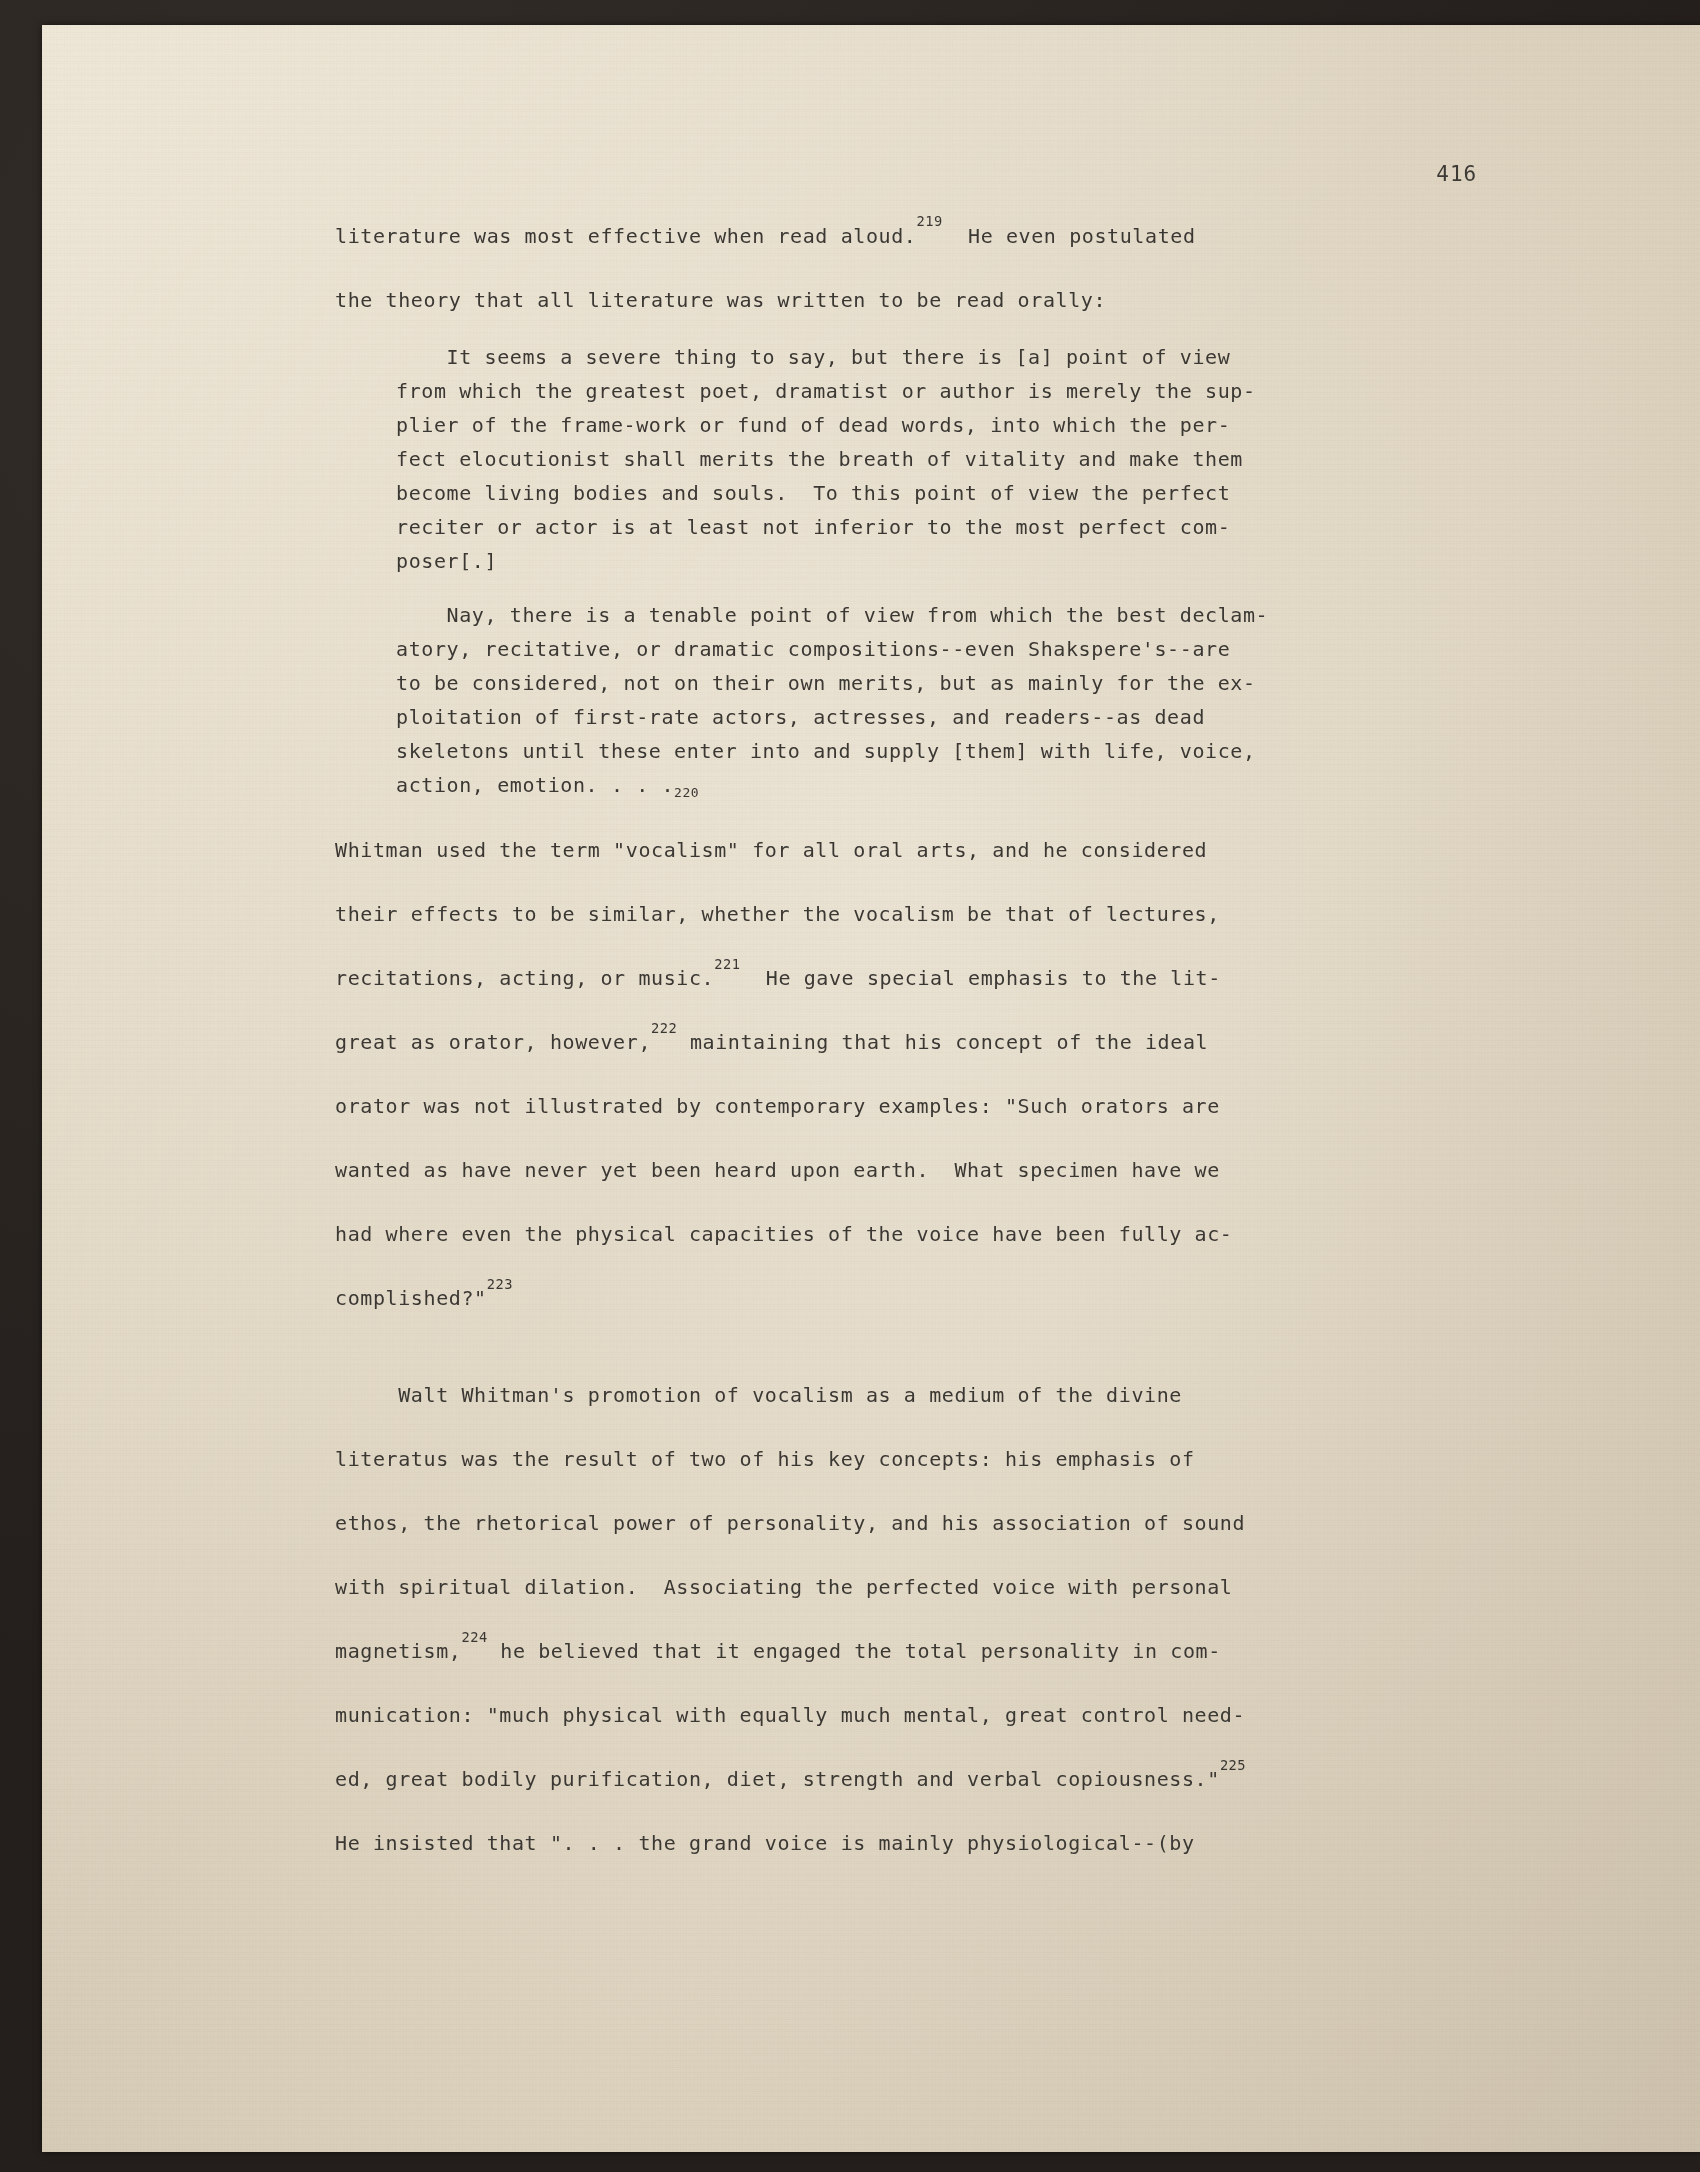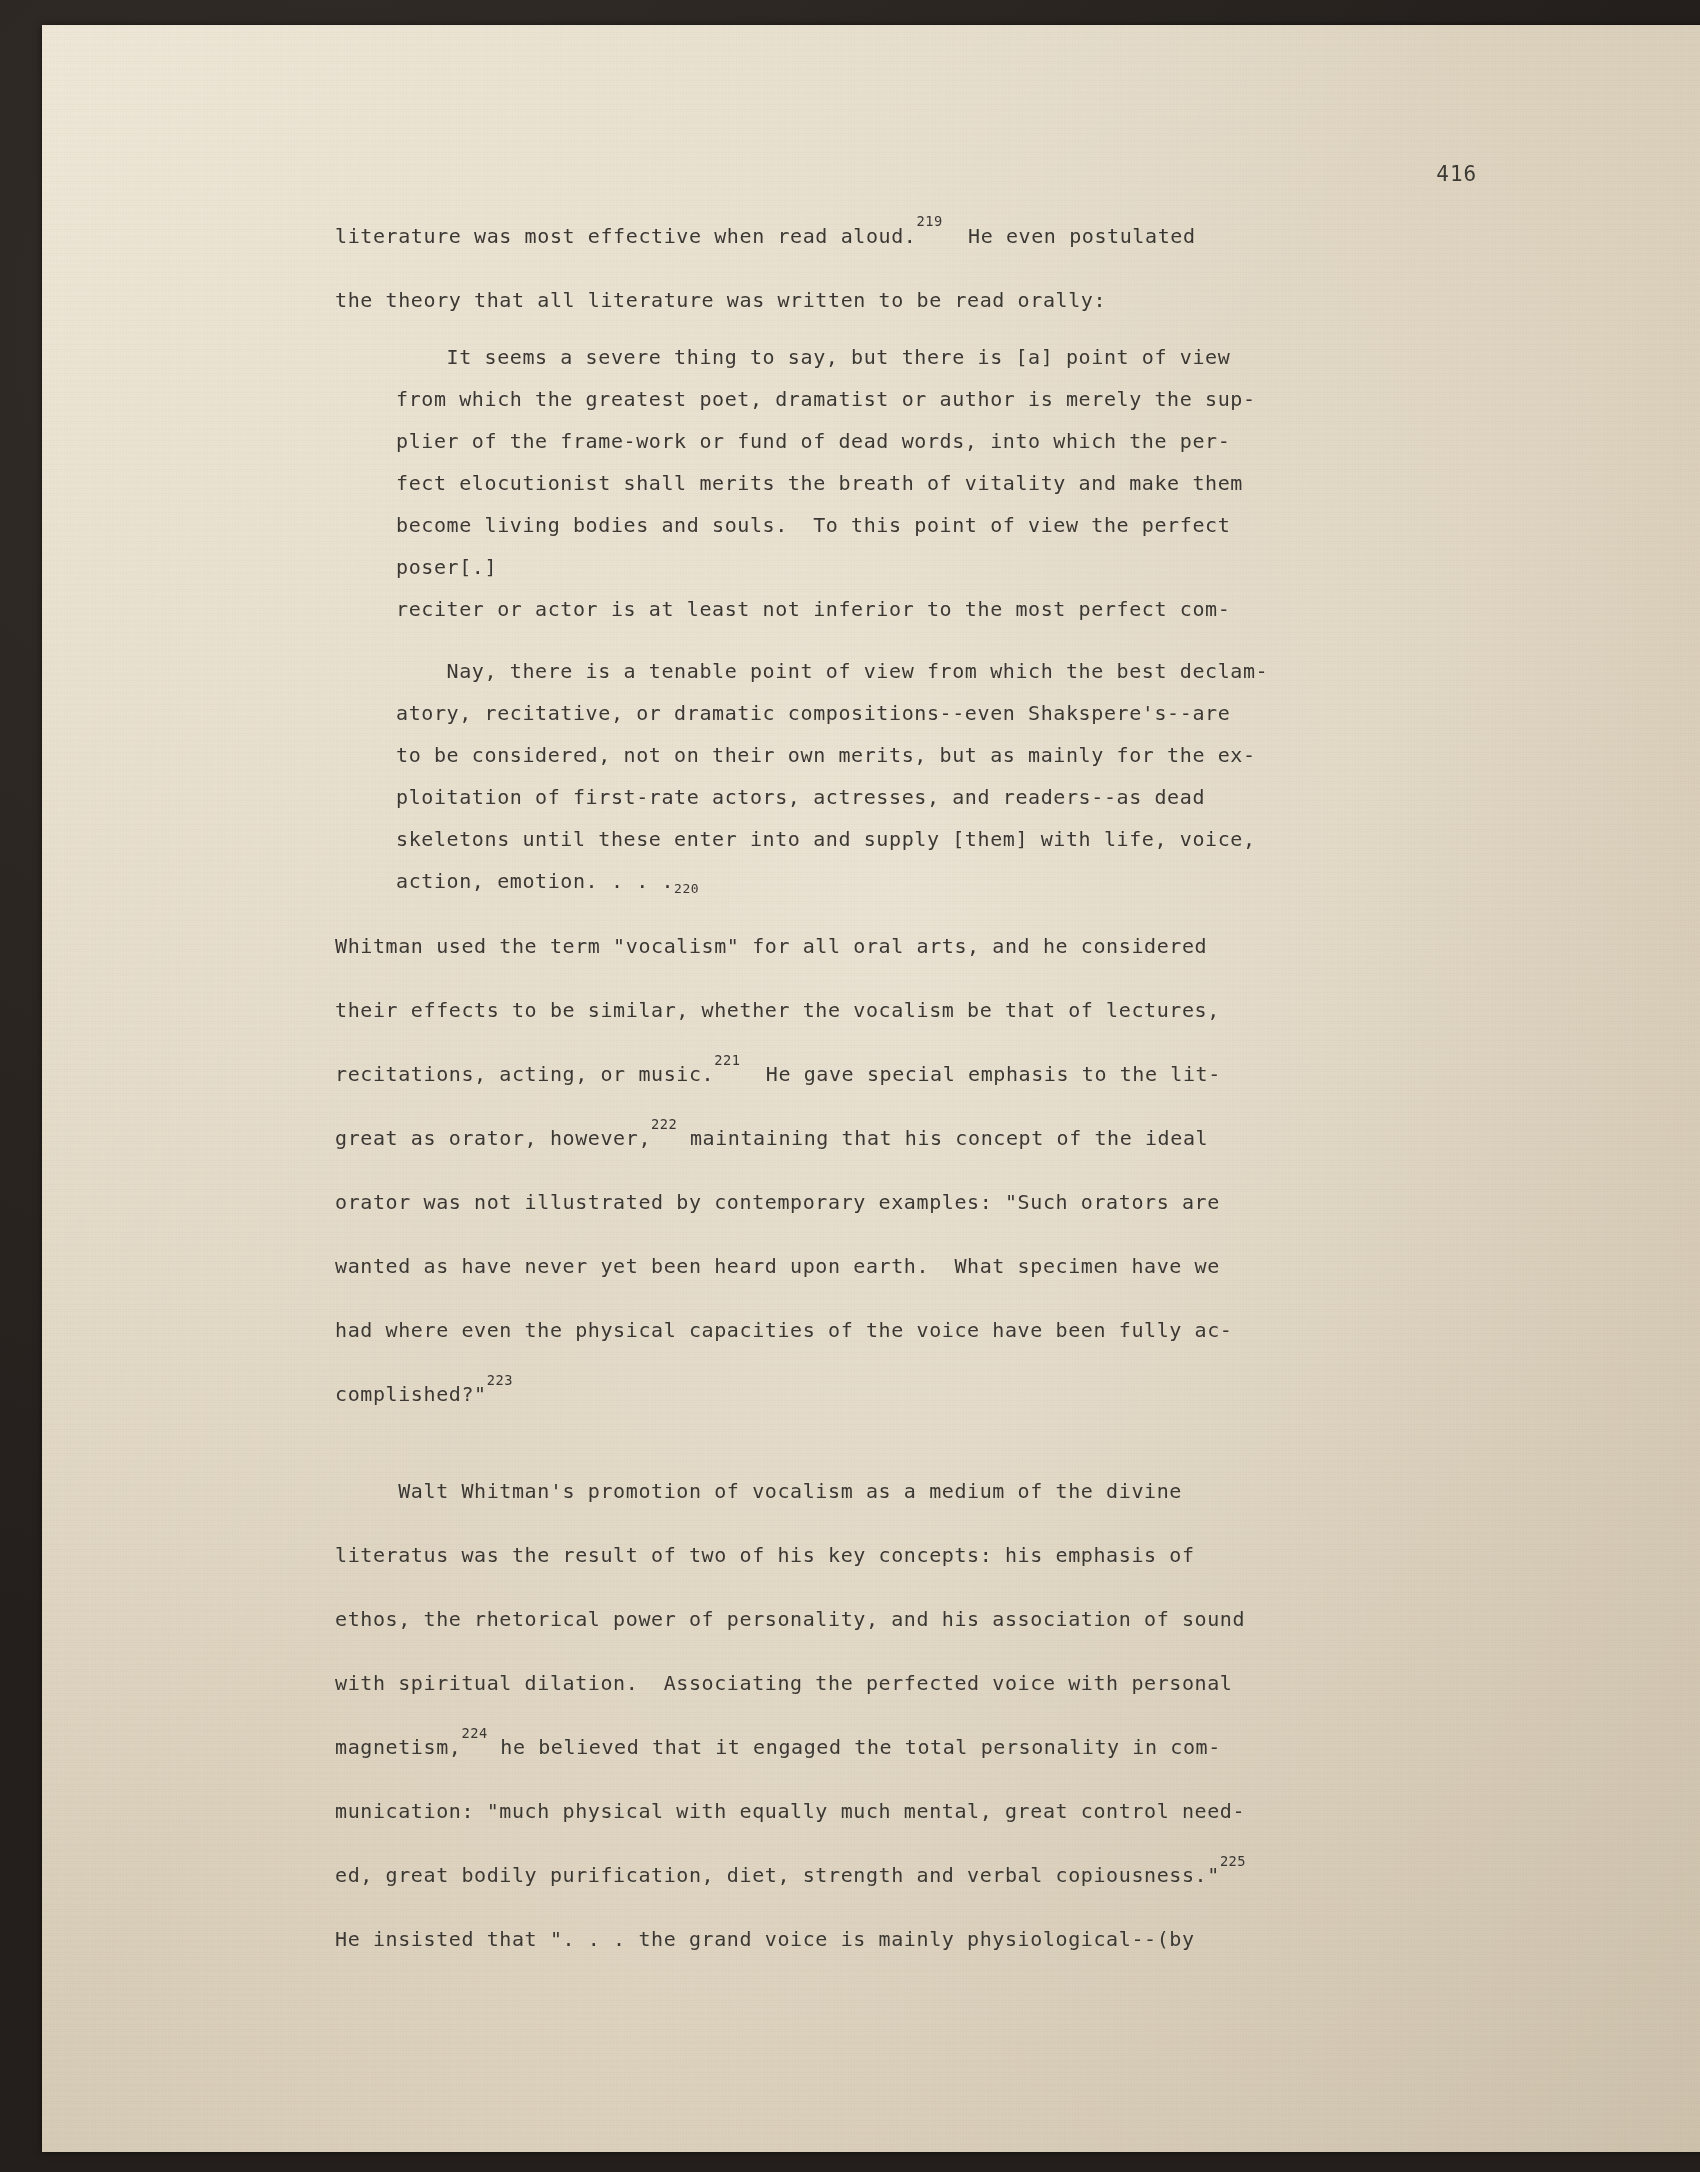--- a/index.html
+++ b/index.html
@@ -71,21 +71,20 @@
   .quote-block {
     margin: 8.5px 0 16px 0;
     padding-left: 61px;
   }
   .quote-line {
     font-size: 20px;
     line-height: 34px;
     letter-spacing: 0.6px;
     white-space: pre;
     color: #3b3834;
-    margin-top: 8px;
   }
   .quote-gap {
     height: 20px;
   }
   sup {
     font-size: 13.7px;
     line-height: 0;
     position: relative;
     top: -8.5px;
     letter-spacing: 0.5px;
@@ -113,22 +112,22 @@
       <div class="body-line"><span>literature was most effective when read aloud.</span><sup>219</sup><span>  He even postulated</span></div>
       <div class="body-line">the theory that all literature was written to be read orally:</div>
     </div>
 
     <div class="quote-block">
       <div class="quote-line">    It seems a severe thing to say, but there is [a] point of view</div>
       <div class="quote-line">from which the greatest poet, dramatist or author is merely the sup-</div>
       <div class="quote-line">plier of the frame-work or fund of dead words, into which the per-</div>
       <div class="quote-line">fect elocutionist shall merits the breath of vitality and make them</div>
       <div class="quote-line">become living bodies and souls.  To this point of view the perfect</div>
+      <div class="quote-line">reciter or actor is at least not inferior to the most perfect com-</div>
       <div class="quote-line">poser[.]</div>
-      <div class="quote-line">reciter or actor is at least not inferior to the most perfect com-</div>
 
       <div class="quote-gap"></div>
 
       <div class="quote-line">    Nay, there is a tenable point of view from which the best declam-</div>
       <div class="quote-line">atory, recitative, or dramatic compositions--even Shakspere's--are</div>
       <div class="quote-line">to be considered, not on their own merits, but as mainly for the ex-</div>
       <div class="quote-line">ploitation of first-rate actors, actresses, and readers--as dead</div>
       <div class="quote-line">skeletons until these enter into and supply [them] with life, voice,</div>
       <div class="quote-line"><span>action, emotion. . . .</span><sub class="fn">220</sub></div>
     </div>

